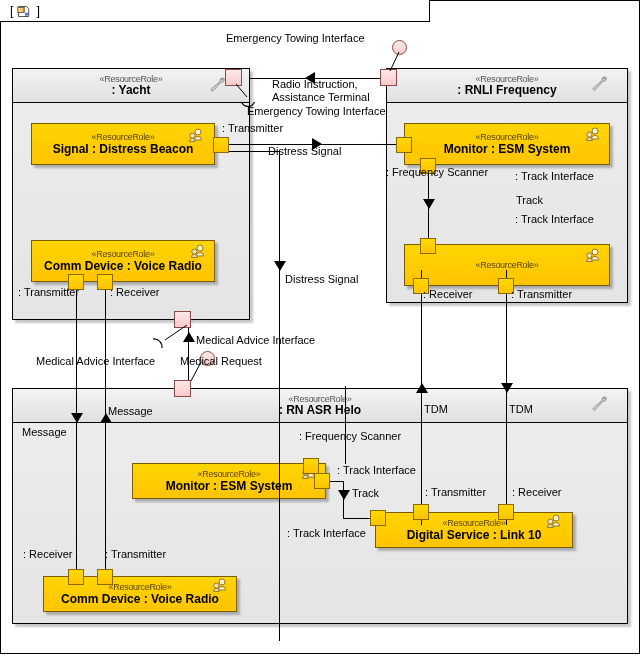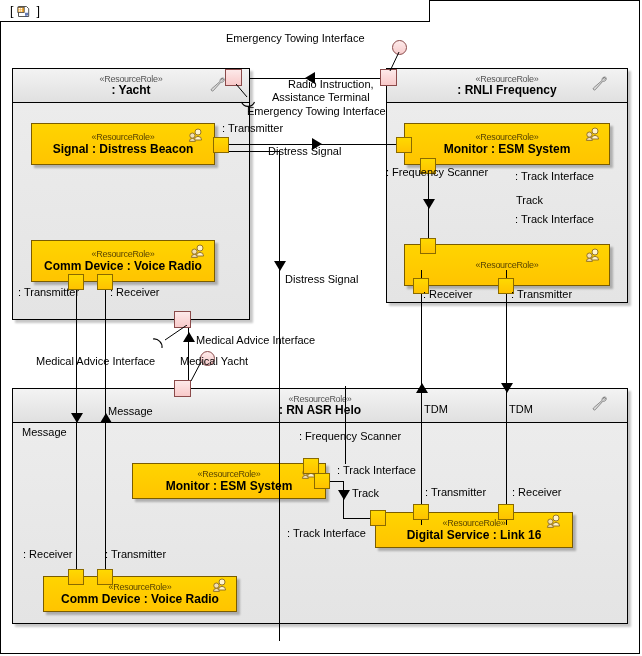--- a/index.html
+++ b/index.html
@@ -269,21 +269,21 @@
       <path d="M6.4 12 a3.6 3.6 0 0 1 7.2 0 z" fill="#fff3cc" stroke="#8a6a20" stroke-width="0.9"></path>
       <circle cx="4.4" cy="7.6" r="2.6" fill="#f2e0b8" stroke="#8a6a20" stroke-width="0.9"></circle>
       <path d="M1.4 13.4 a3 3 0 0 1 6 0 z" fill="#f2e0b8" stroke="#8a6a20" stroke-width="0.9"></path>
     </svg>
   </span>
   <div class="port" style="left:303px;top:458px;"></div>
   <div class="port" style="left:314px;top:473px;"></div>
 
   <div class="part" style="left:375px;top:512px;width:198px;height:36px;">
     <div class="stereo">«ResourceRole»</div>
-    <div class="pname">Digital Service : Link 16</div>
+    <div class="pname">Digital Service : Link 10</div>
   </div>
   <span class="roleicon" style="left:546px;top:514px;">
     <svg width="17" height="15" viewBox="0 0 17 15">
       <circle cx="10" cy="4" r="3" fill="#fff3cc" stroke="#8a6a20" stroke-width="0.9"></circle>
       <path d="M6.4 12 a3.6 3.6 0 0 1 7.2 0 z" fill="#fff3cc" stroke="#8a6a20" stroke-width="0.9"></path>
       <circle cx="4.4" cy="7.6" r="2.6" fill="#f2e0b8" stroke="#8a6a20" stroke-width="0.9"></circle>
       <path d="M1.4 13.4 a3 3 0 0 1 6 0 z" fill="#f2e0b8" stroke="#8a6a20" stroke-width="0.9"></path>
     </svg>
   </span>
   <div class="port" style="left:370px;top:510px;"></div>
@@ -299,40 +299,40 @@
       <circle cx="10" cy="4" r="3" fill="#fff3cc" stroke="#8a6a20" stroke-width="0.9"></circle>
       <path d="M6.4 12 a3.6 3.6 0 0 1 7.2 0 z" fill="#fff3cc" stroke="#8a6a20" stroke-width="0.9"></path>
       <circle cx="4.4" cy="7.6" r="2.6" fill="#f2e0b8" stroke="#8a6a20" stroke-width="0.9"></circle>
       <path d="M1.4 13.4 a3 3 0 0 1 6 0 z" fill="#f2e0b8" stroke="#8a6a20" stroke-width="0.9"></path>
     </svg>
   </span>
   <div class="port" style="left:68px;top:569px;"></div>
   <div class="port" style="left:97px;top:569px;"></div>
 
   <div class="lbl" style="left:226px;top:32px;">Emergency Towing Interface</div>
-  <div class="lbl" style="left:288px;top:78px;">Radio Instruction,</div>
+  <div class="lbl" style="left:272px;top:78px;">Radio Instruction,</div>
   <div class="lbl" style="left:272px;top:91px;">Assistance Terminal</div>
   <div class="lbl" style="left:247px;top:105px;">Emergency Towing Interface</div>
   <div class="lbl" style="left:222px;top:122px;">: Transmitter</div>
   <div class="lbl" style="left:268px;top:145px;">Distress Signal</div>
   <div class="lbl" style="left:285px;top:273px;">Distress Signal</div>
 
   <div class="lbl" style="left:18px;top:286px;">: Transmitter</div>
   <div class="lbl" style="left:110px;top:286px;">: Receiver</div>
 
   <div class="lbl" style="left:386px;top:166px;">: Frequency Scanner</div>
   <div class="lbl" style="left:515px;top:170px;">: Track Interface</div>
   <div class="lbl" style="left:516px;top:194px;">Track</div>
   <div class="lbl" style="left:515px;top:213px;">: Track Interface</div>
   <div class="lbl" style="left:423px;top:288px;">: Receiver</div>
   <div class="lbl" style="left:511px;top:288px;">: Transmitter</div>
 
   <div class="lbl" style="left:36px;top:355px;">Medical Advice Interface</div>
   <div class="lbl" style="left:196px;top:334px;">Medical Advice Interface</div>
-  <div class="lbl" style="left:180px;top:355px;">Medical Yacht</div>
+  <div class="lbl" style="left:180px;top:355px;">Medical Request</div>
 
   <div class="lbl" style="left:22px;top:426px;">Message</div>
   <div class="lbl" style="left:108px;top:405px;">Message</div>
 
   <div class="lbl" style="left:424px;top:403px;">TDM</div>
   <div class="lbl" style="left:509px;top:403px;">TDM</div>
 
   <div class="lbl" style="left:299px;top:430px;">: Frequency Scanner</div>
   <div class="lbl" style="left:337px;top:464px;">: Track Interface</div>
   <div class="lbl" style="left:352px;top:487px;">Track</div>

